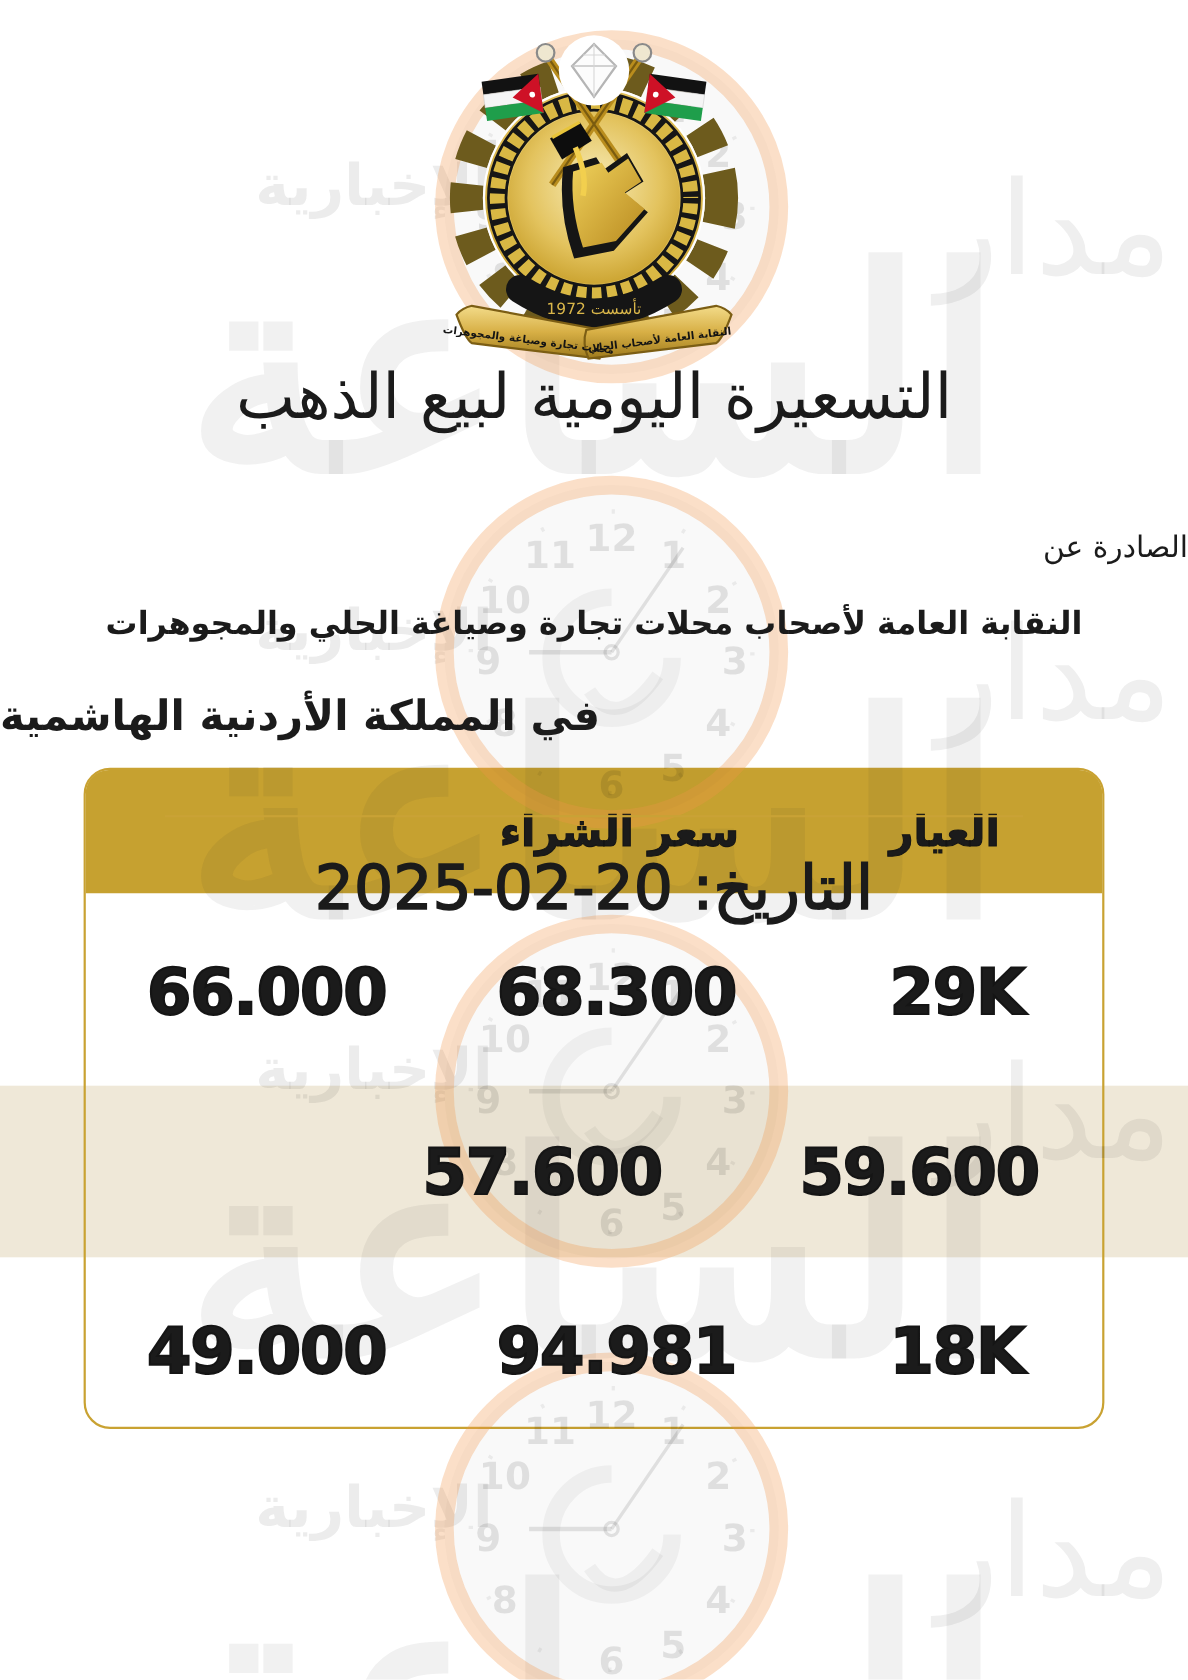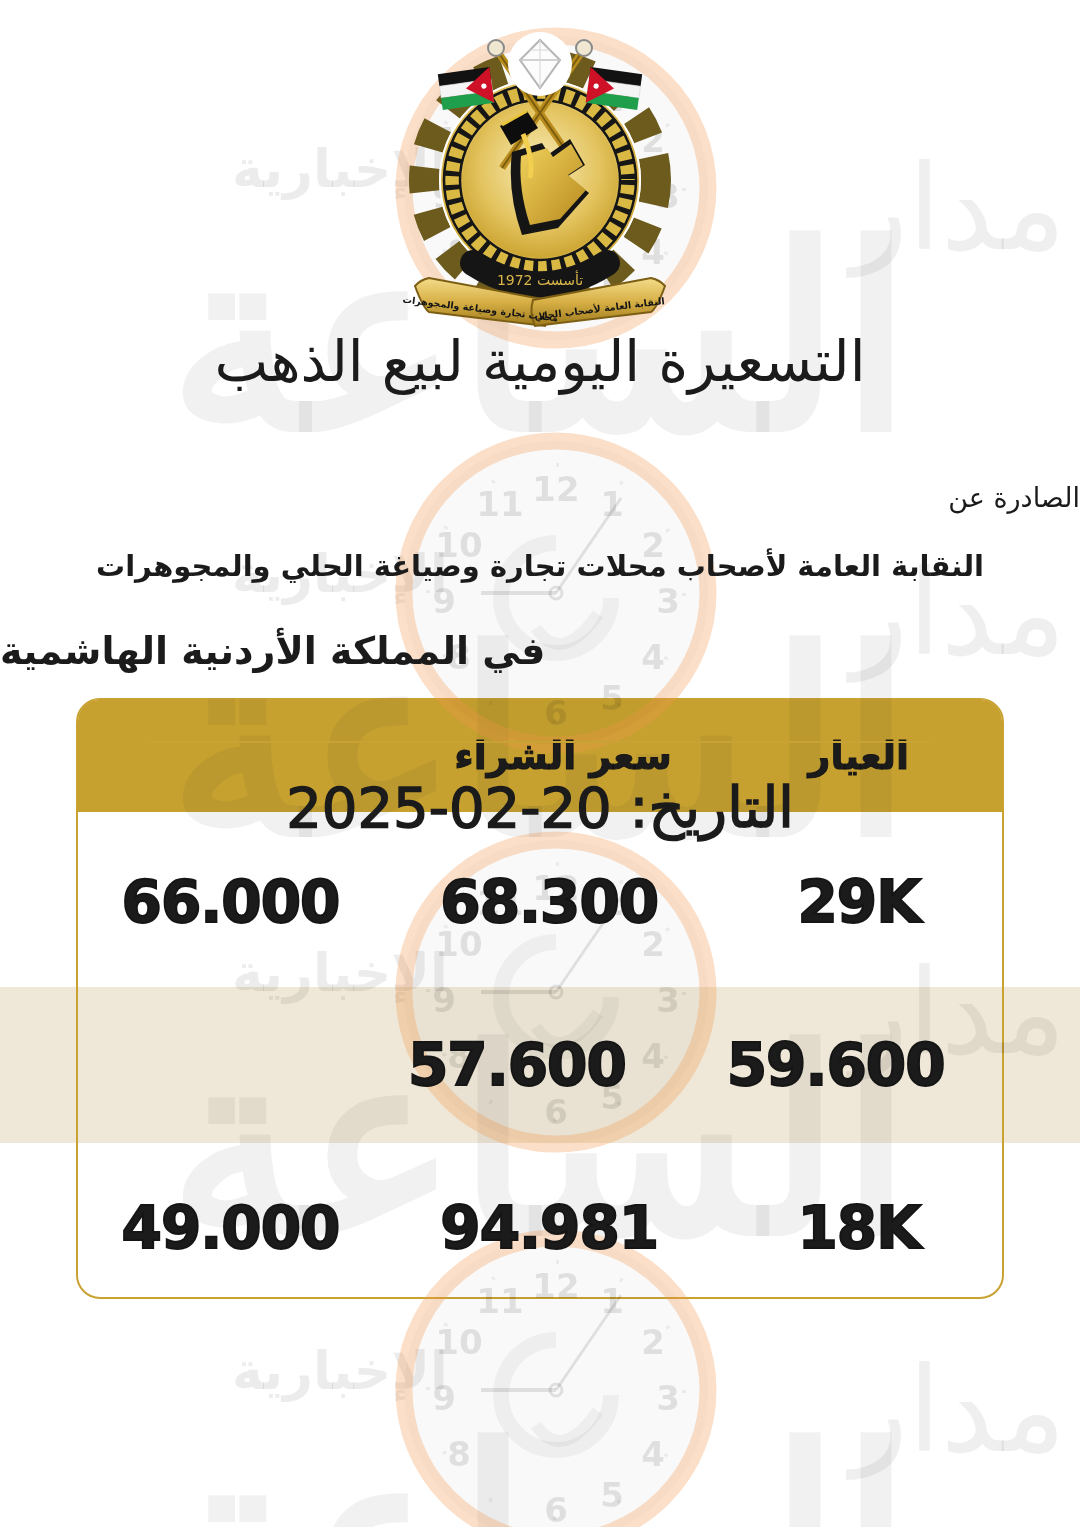--- a/index.html
+++ b/index.html
@@ -26,21 +26,21 @@
   
   .price-table{position:absolute;left:76px;top:698px;width:928px;height:601px;
     border:2px solid #C9A232;border-radius:24px;direction:rtl;box-sizing:border-box;}
   .thead{display:flex;height:112px;background:#C6A130;border-radius:21px 21px 0 0;align-items:center;}
   .thead .cell{font-size:38px;font-weight:bold;-webkit-text-stroke:1px #151515;}
   .trow{display:flex;height:163px;align-items:center;padding-top:16px;box-sizing:border-box;}
   .cell{text-align:center;position:relative;z-index:10;}
   .col-karat{width:31%;}
   .col-sell{width:36%;}
   .col-buy{width:33%;}
-  .trow .cell{font-size:58px;font-weight:bold;-webkit-text-stroke:2px #151515;letter-spacing:-1px;}
+  .trow .cell{font-size:58px;font-weight:bold;-webkit-text-stroke:2px #151515;letter-spacing:-1px;margin-left:24px;}
   .z{position:relative;z-index:10;}
 </style>
 </head>
 <body>
 
 <div class="stage">
 
   <div class="beige-stripe"></div>
 
   <div class="price-table">

